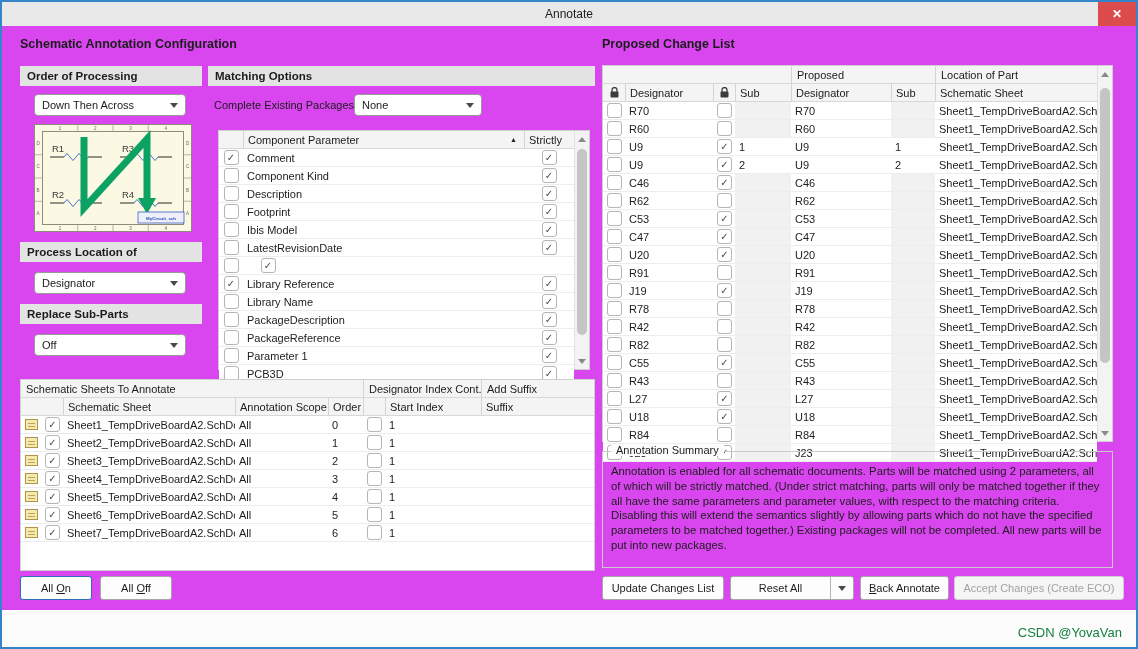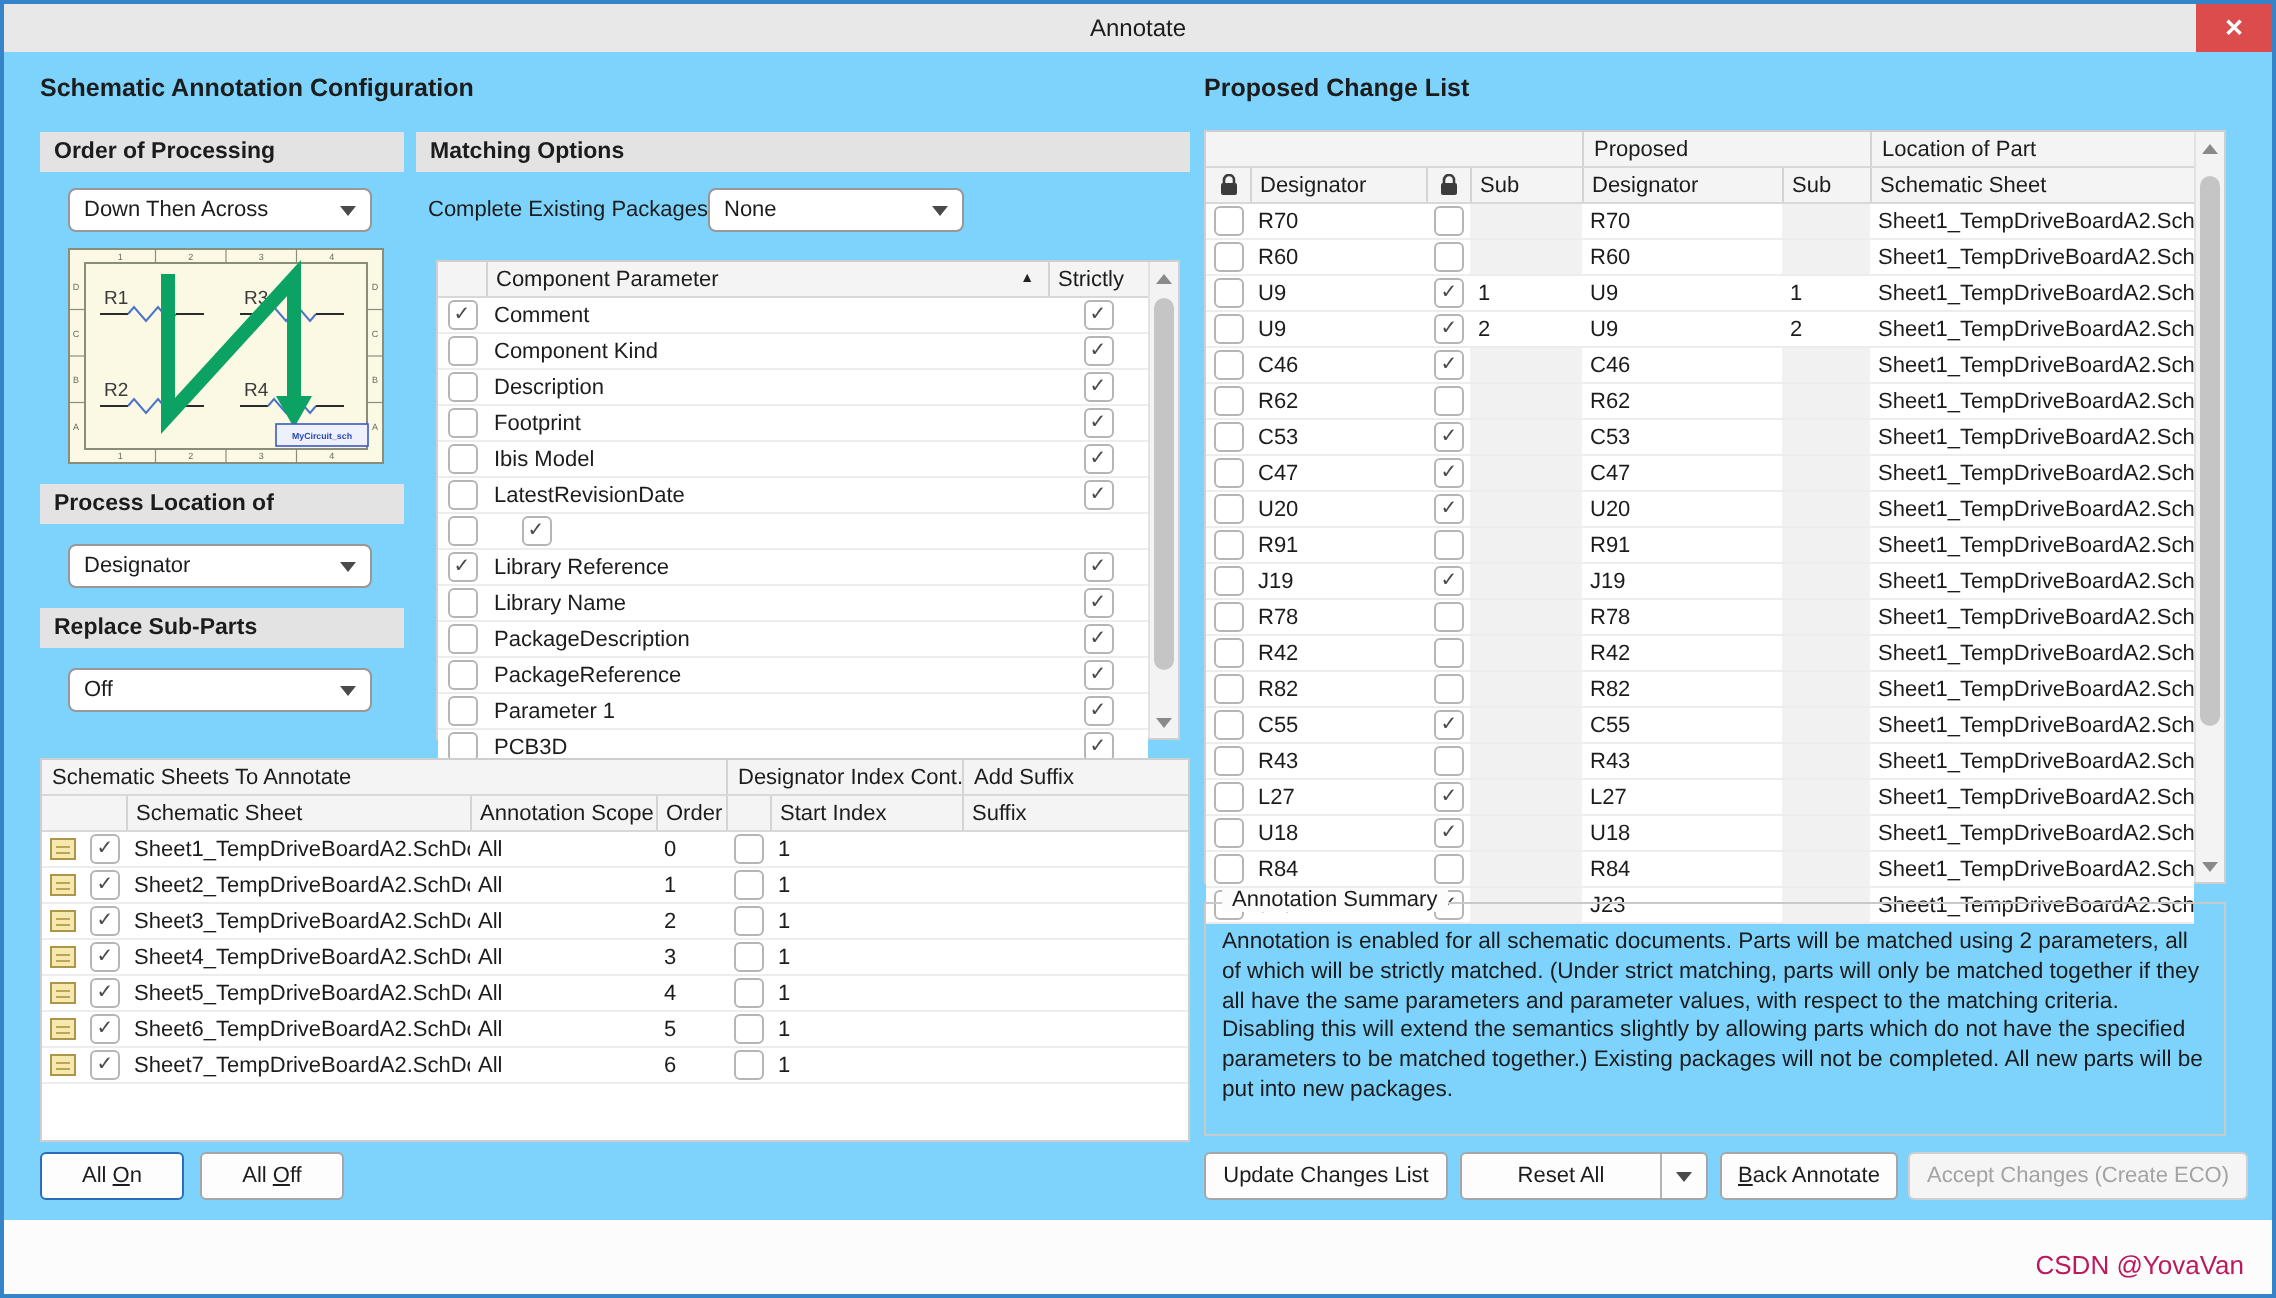--- a/index.html
+++ b/index.html
@@ -1,20 +1,20 @@
 <!DOCTYPE html>
 <html><head>
 <meta charset="utf-8">
 <style>
   html,body{margin:0;padding:0;background:#fff;}
   body{font-family:"Liberation Sans",sans-serif;font-size:11px;color:#1c1c1c;}
   .window{position:relative;width:1138px;height:649px;box-sizing:border-box;border:2px solid #3583c9;background:#fcfcfc;overflow:hidden;}
   .titlebar{position:absolute;top:0;left:0;right:0;height:24px;background:#e8e8e8;display:flex;align-items:center;justify-content:center;font-size:12px;}
   .close-x{position:absolute;right:0;top:0;width:38px;height:24px;background:#dc4c4c;color:#fff;display:flex;align-items:center;justify-content:center;font-weight:bold;font-size:12px;cursor:pointer;}
-  .content{position:absolute;top:24px;left:0;right:0;bottom:37px;background:#7dd3fc;}
+  .content{position:absolute;top:24px;left:0;right:0;bottom:37px;background:#d946ef;}
   .bottombar{position:absolute;left:0;right:0;bottom:0;height:37px;background:#ebebeb;border-top:1px solid #d6d6d6;}
   .h1{position:absolute;font-weight:bold;font-size:12.5px;}
   .strip{position:absolute;background:#e3e3e3;height:20px;line-height:20px;padding-left:7px;font-weight:bold;font-size:11.5px;box-sizing:border-box;}
   .dd{position:absolute;height:22px;border:1px solid #989898;border-radius:4px;background:#fff;display:flex;align-items:center;justify-content:space-between;padding:0 7px;box-sizing:border-box;cursor:pointer;}
   .dd-arrow{width:0;height:0;border-left:4px solid transparent;border-right:4px solid transparent;border-top:5px solid #4a4a4a;}
   .lbl{position:absolute;height:22px;line-height:22px;}
   
   .tbl{position:absolute;box-sizing:border-box;border:1px solid #cfcfcf;background:#fff;}
   .tbl.has-sb{padding-right:15px;}
   .trow{display:flex;height:17px;align-items:stretch;border-bottom:1px solid #ededed;background:#fff;}
@@ -40,21 +40,21 @@
   .btn.primary{border-color:#2a6ebb;}
   .btn:disabled{color:#a3a3a3;background:#f5f5f5;border-color:#cfcfcf;cursor:default;}
   .split-btn{position:absolute;height:24px;box-sizing:border-box;border:1px solid #a6a6a6;border-radius:3px;background:#fdfdfd;display:flex;align-items:stretch;cursor:pointer;}
   .split-main{flex:1;display:flex;align-items:center;justify-content:center;}
   .split-div{width:1px;background:#b5b5b5;}
   .split-arrow{width:22px;display:flex;align-items:center;justify-content:center;}
   
   .gbox{position:absolute;border:1px solid #c9c9c9;box-sizing:border-box;}
   .gbox-title{position:absolute;top:-8px;left:8px;background:#fcfcfc;padding:0 5px;}
   .gbox-text{padding:12px 8px 0 8px;line-height:14.8px;font-size:11.3px;}
-  .watermark{position:absolute;right:14px;bottom:7px;color:#be185d;font-size:13px;z-index:5;pointer-events:none;}
+  .watermark{position:absolute;right:14px;bottom:7px;color:#15803d;font-size:13px;z-index:5;pointer-events:none;}
   .close-btn2{right:8px;top:4px;width:76px;height:26px;}
   .zone{font-size:4.5px;fill:#6a6a5c;font-family:"Liberation Sans",sans-serif;}
   .rlab{font-size:9.5px;fill:#3a3a3a;font-family:"Liberation Sans",sans-serif;}
   .tag{font-size:4.4px;fill:#2a49b5;font-weight:bold;font-family:"Liberation Sans",sans-serif;}
   svg{display:block;}
 </style>
 </head>
 <body>
 
 <div class="window">

